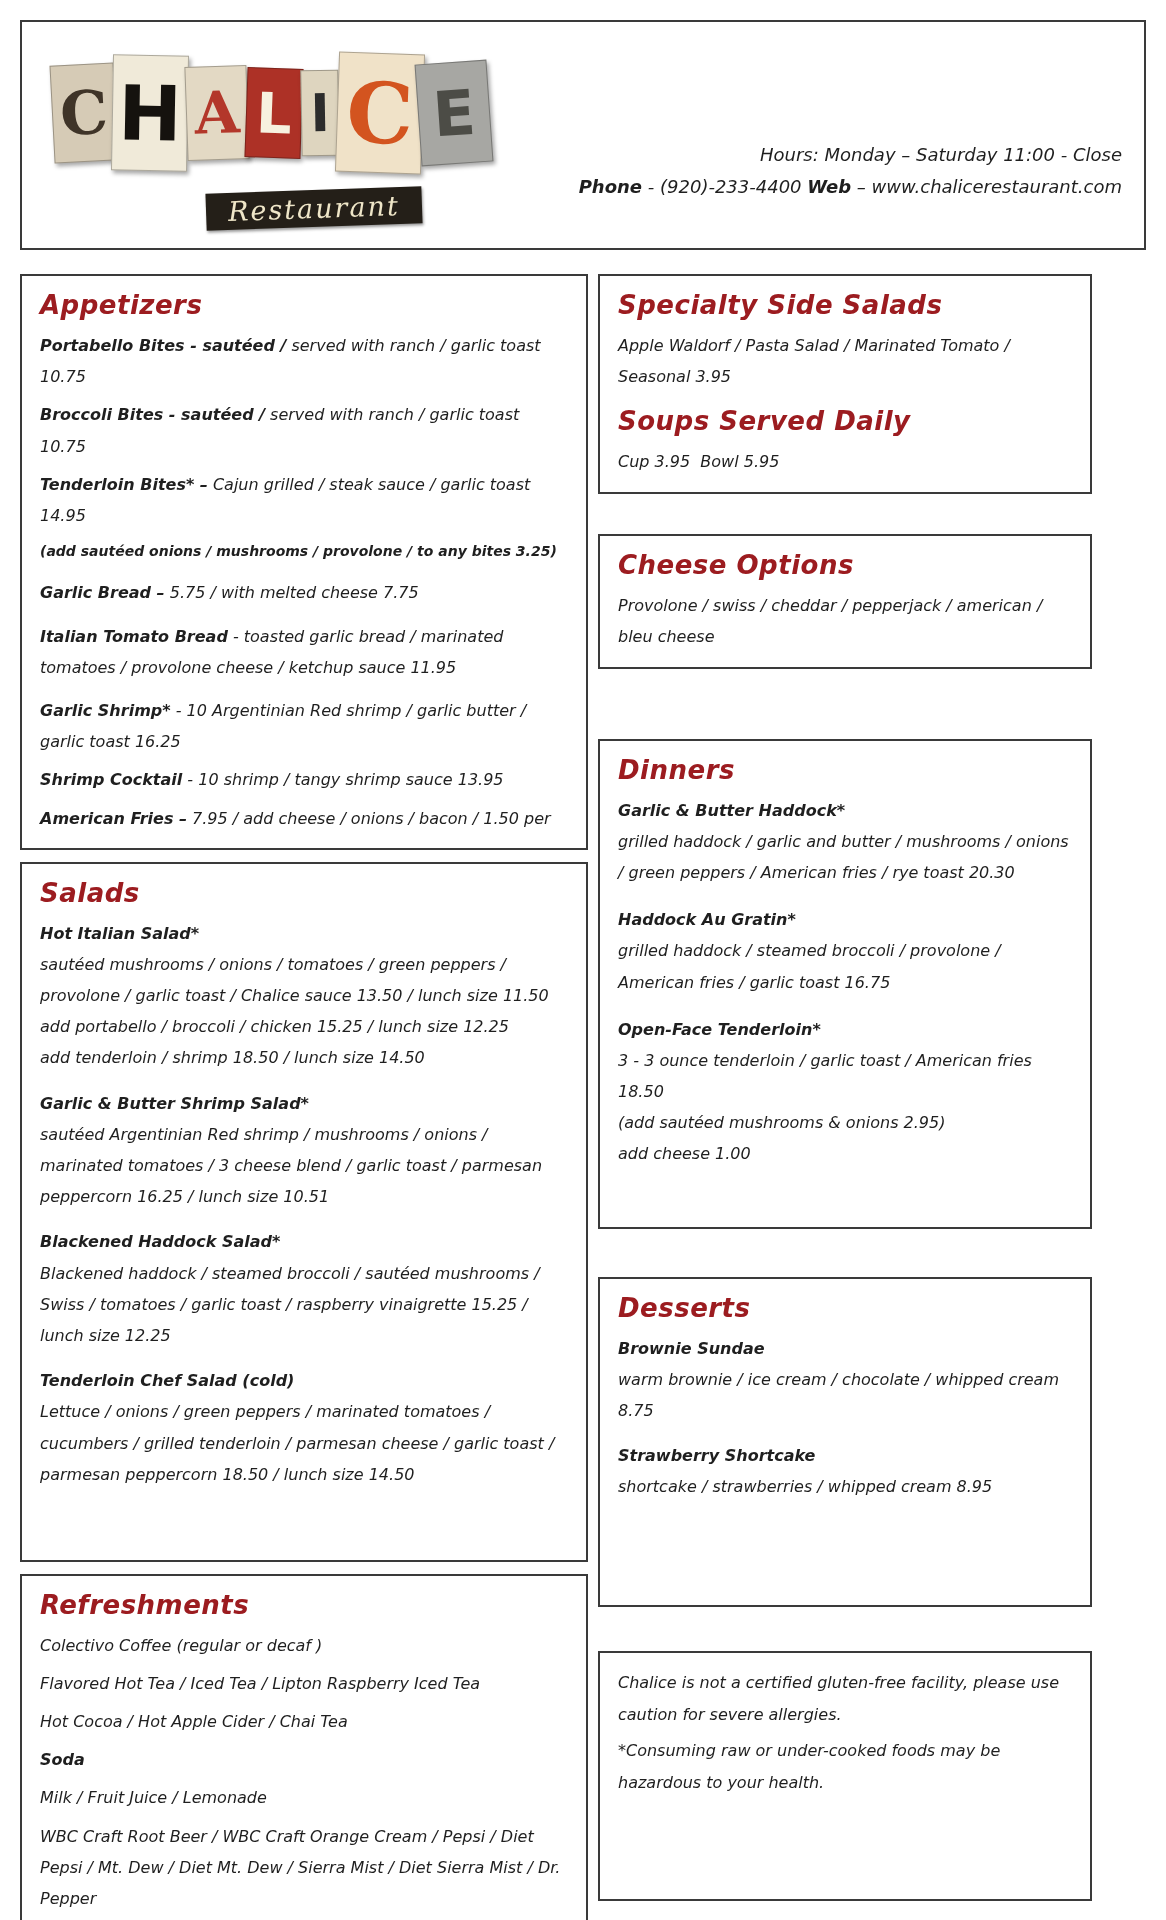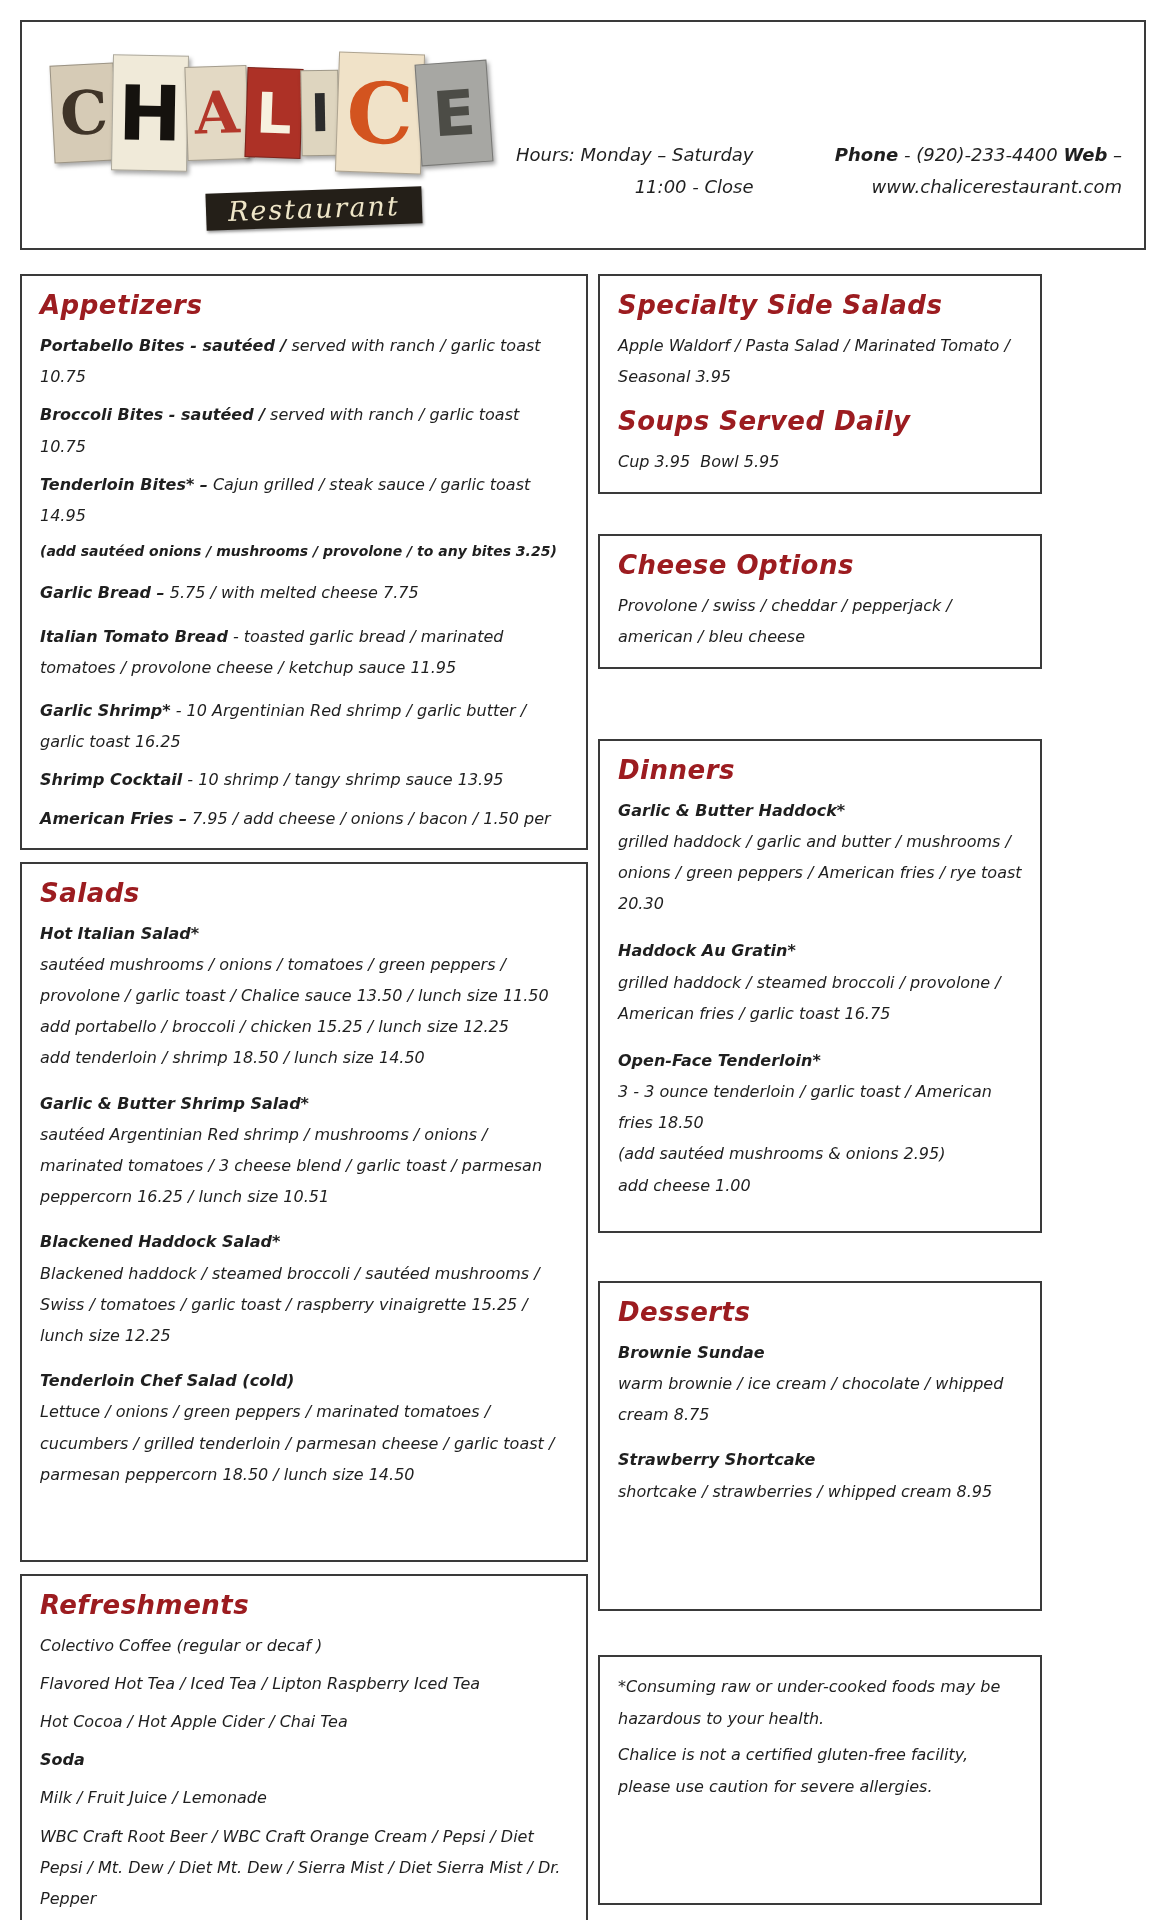--- a/index.html
+++ b/index.html
@@ -44,32 +44,32 @@
   .lt6 { width: 72px; height: 102px; font-size: 62px; transform: rotate(-4deg); margin-left: -5px; }
   .logo-script {
     position: absolute; left: 168px; top: 156px;
     background: #241f18; color: #efe6c8;
     font-size: 27px; font-style: italic; font-family: "DejaVu Serif", serif;
     padding: 3px 22px; letter-spacing: 2px;
     transform: rotate(-2deg);
     box-shadow: 1px 2px 3px rgba(0,0,0,.4);
   }
   .contact {
-    flex: 1; display: flex; 
+    flex: 1; display: flex; flex-direction: column;
     justify-content: flex-end; align-items: flex-end;
     text-align: right; padding: 0 6px 34px 0;
     font-size: 18px; line-height: 1.75;
   }
   .b { font-weight: bold; }
 
   
   .columns { display: flex; gap: 10px; align-items: flex-start; }
   .col { flex: none; }
   .col.left  { width: 568px; }
-  .col.right { width: 444px; }
+  .col.right { width: 494px; }
 
   .menu-title {
     color: var(--accent, #9c1c20);
     font-weight: bold; font-style: italic;
     font-size: 26px; letter-spacing: .5px;
     margin-bottom: 10px;
   }
   .menu-title.sub { margin-top: 14px; }
 
   .item { font-size: 16px; line-height: 1.95; margin-bottom: 7px; }
@@ -223,20 +223,20 @@
               <div class="line">warm brownie / ice cream / chocolate / whipped cream 8.75</div>
             </div>
             <div class="item">
               <span class="lead block">Strawberry Shortcake</span>
               <div class="line">shortcake / strawberries / whipped cream 8.95</div>
             </div>
           </div>
       </section>
 
       <section class="box sec-disclaimer">
+        <p>Chalice is not a certified gluten-free facility, please use caution for severe allergies.</p>
         <p>*Consuming raw or under-cooked foods may be hazardous to your health.</p>
-        <p>Chalice is not a certified gluten-free facility, please use caution for severe allergies.</p>
       </section>
 
     </div>
 
   </div>
 </div>
 
 </body></html>

